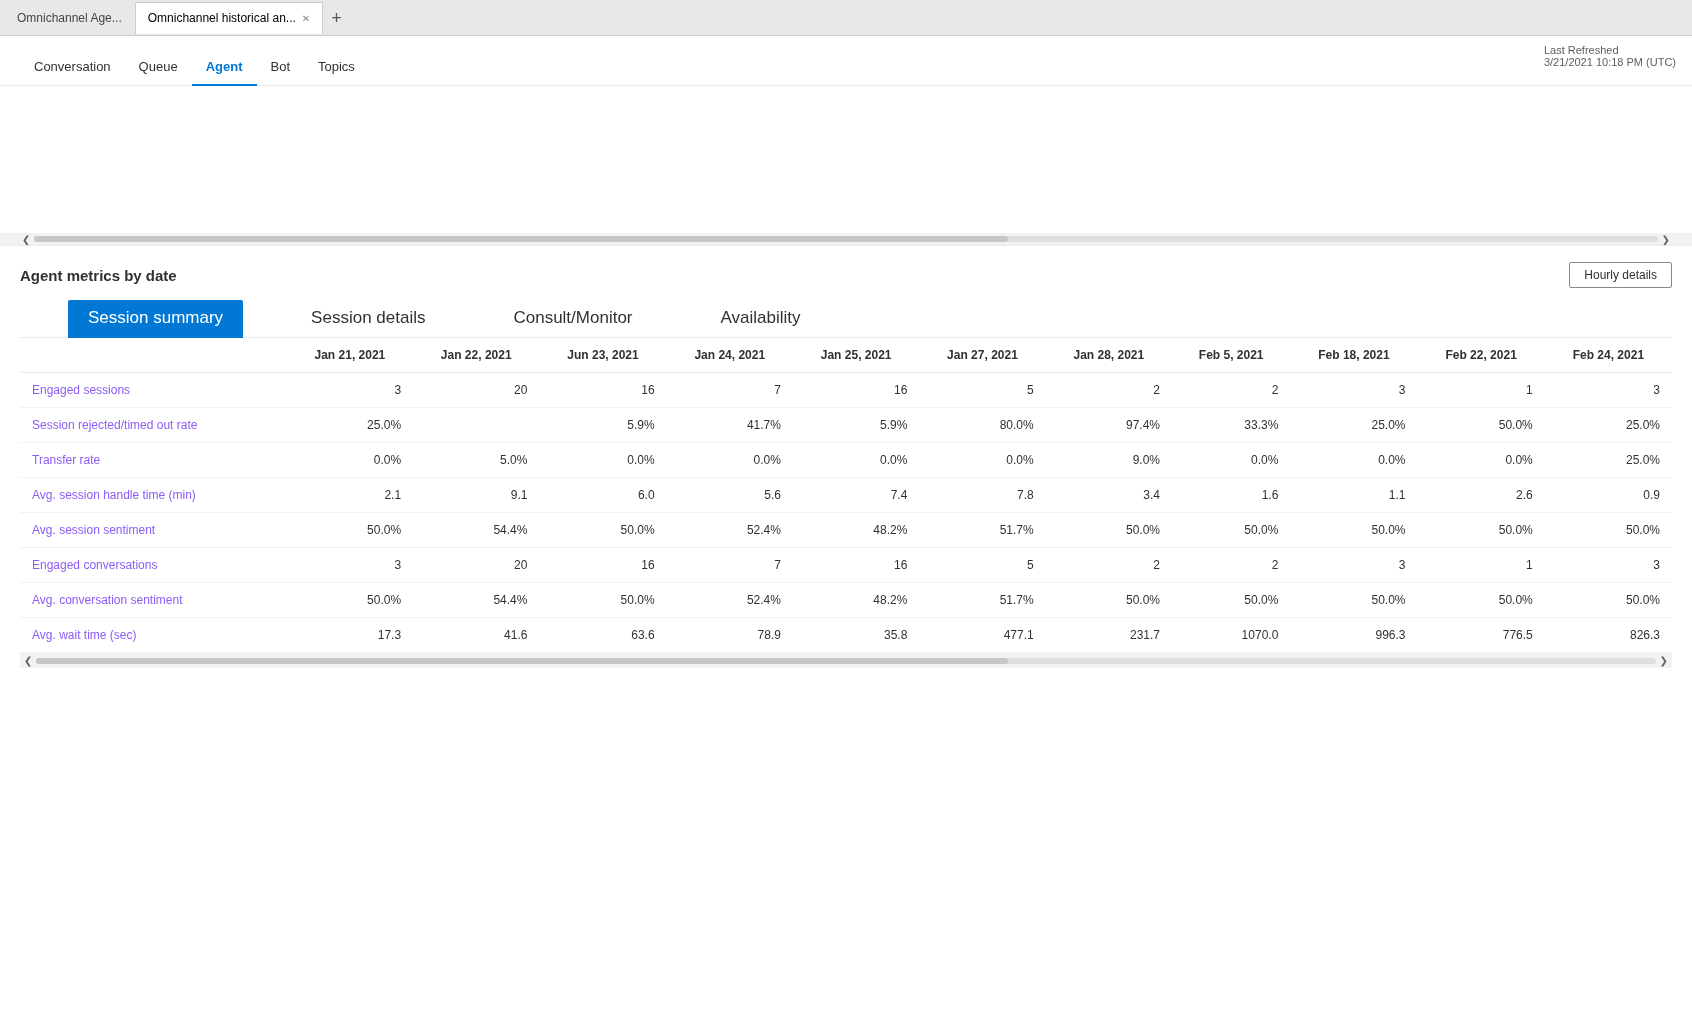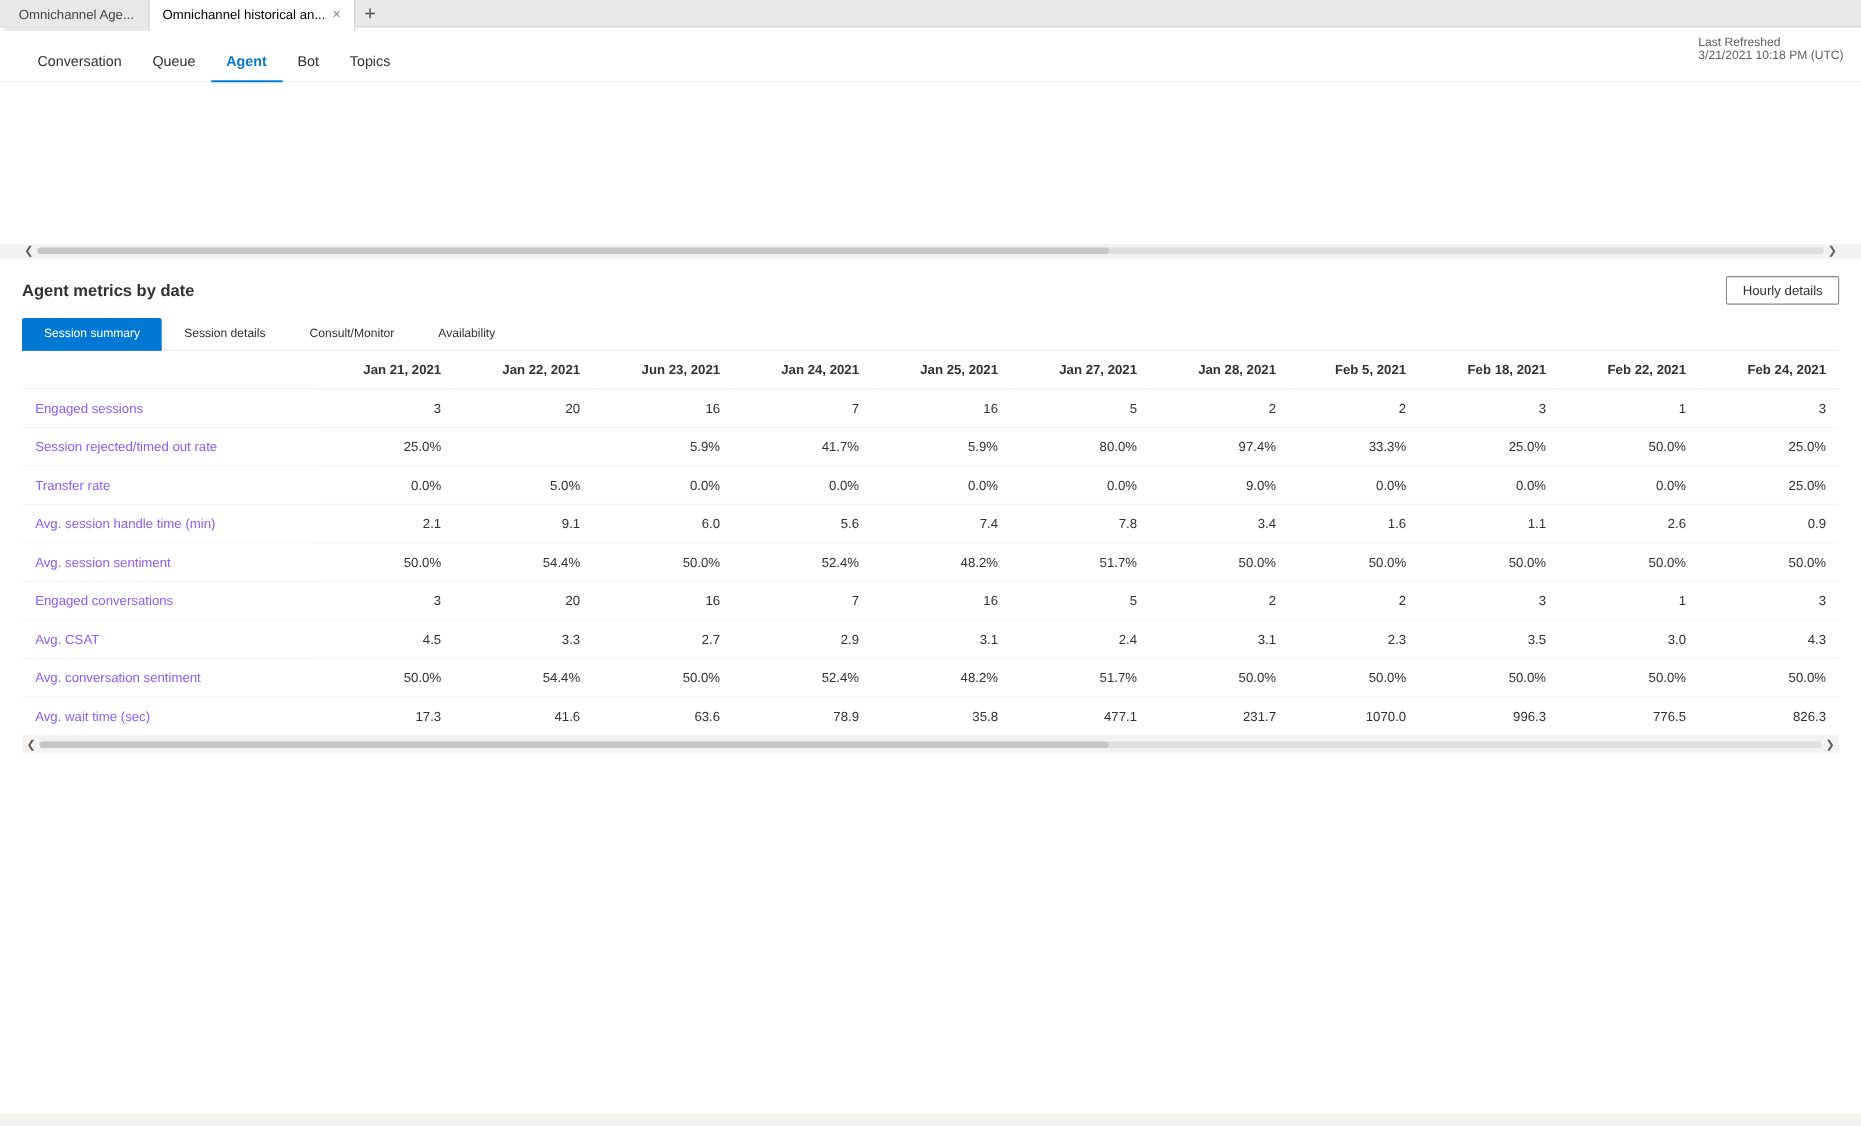--- a/index.html
+++ b/index.html
@@ -3,21 +3,21 @@
   <meta charset="utf-8">
   <style>
     * { box-sizing: border-box; margin: 0; padding: 0; }
     body { font-family: 'Segoe UI', Arial, sans-serif; font-size: 13px; background: #f3f2f1; color: #323130; }
 
     
     .browser-tabs {
       display: flex;
       align-items: center;
       background: #e8e8e8;
-      height: 25px;
+      height: 36px;
       padding: 0 4px;
       border-bottom: 1px solid #ccc;
     }
     .browser-tab {
       display: flex;
       align-items: center;
       padding: 0 12px;
       height: 32px;
       background: #e8e8e8;
       border: 1px solid transparent;
@@ -150,29 +150,30 @@
 
     
     .sub-tabs {
       display: flex;
       gap: 0;
       margin-bottom: 0;
       border-bottom: 1px solid #edebe9;
     }
     .sub-tab {
       padding: 8px 20px;
-      font-size: 11px;
+      font-size: 17px;
       color: #323130;
       cursor: pointer;
       border-bottom: 2px solid transparent;
       margin-bottom: -1px;
       background: none;
       border-top: none;
       border-left: none;
       border-right: none;
+      margin-left: 48px;
     }
     .sub-tab.active {
       background: #0078d4;
       color: #fff;
       border-radius: 2px 2px 0 0;
       border-bottom: 2px solid #0078d4;
     }
 
     
     .table-wrapper {
@@ -184,21 +185,21 @@
     table {
       border-collapse: collapse;
       width: 100%;
       min-width: 1100px;
     }
     thead th {
       padding: 10px 12px;
       font-size: 12px;
       font-weight: 600;
       color: #323130;
-      text-align: right;
+      text-align: center;
       border-bottom: 1px solid #edebe9;
       white-space: nowrap;
       background: #fff;
       position: sticky;
       top: 0;
       z-index: 2;
     }
     thead th:first-child {
       text-align: left;
       min-width: 200px;
@@ -385,34 +386,20 @@
                 <td>7</td>
                 <td>16</td>
                 <td>5</td>
                 <td>2</td>
                 <td>2</td>
                 <td>3</td>
                 <td>1</td>
                 <td>3</td>
               </tr>
               <tr>
-                <td>Avg. CSAT</td>
-                <td>4.5</td>
-                <td>3.3</td>
-                <td>2.7</td>
-                <td>2.9</td>
-                <td>3.1</td>
-                <td>2.4</td>
-                <td>3.1</td>
-                <td>2.3</td>
-                <td>3.5</td>
-                <td>3.0</td>
-                <td>4.3</td>
-              </tr>
-              <tr>
                 <td>Avg. conversation sentiment</td>
                 <td>50.0%</td>
                 <td>54.4%</td>
                 <td>50.0%</td>
                 <td>52.4%</td>
                 <td>48.2%</td>
                 <td>51.7%</td>
                 <td>50.0%</td>
                 <td>50.0%</td>
                 <td>50.0%</td>

